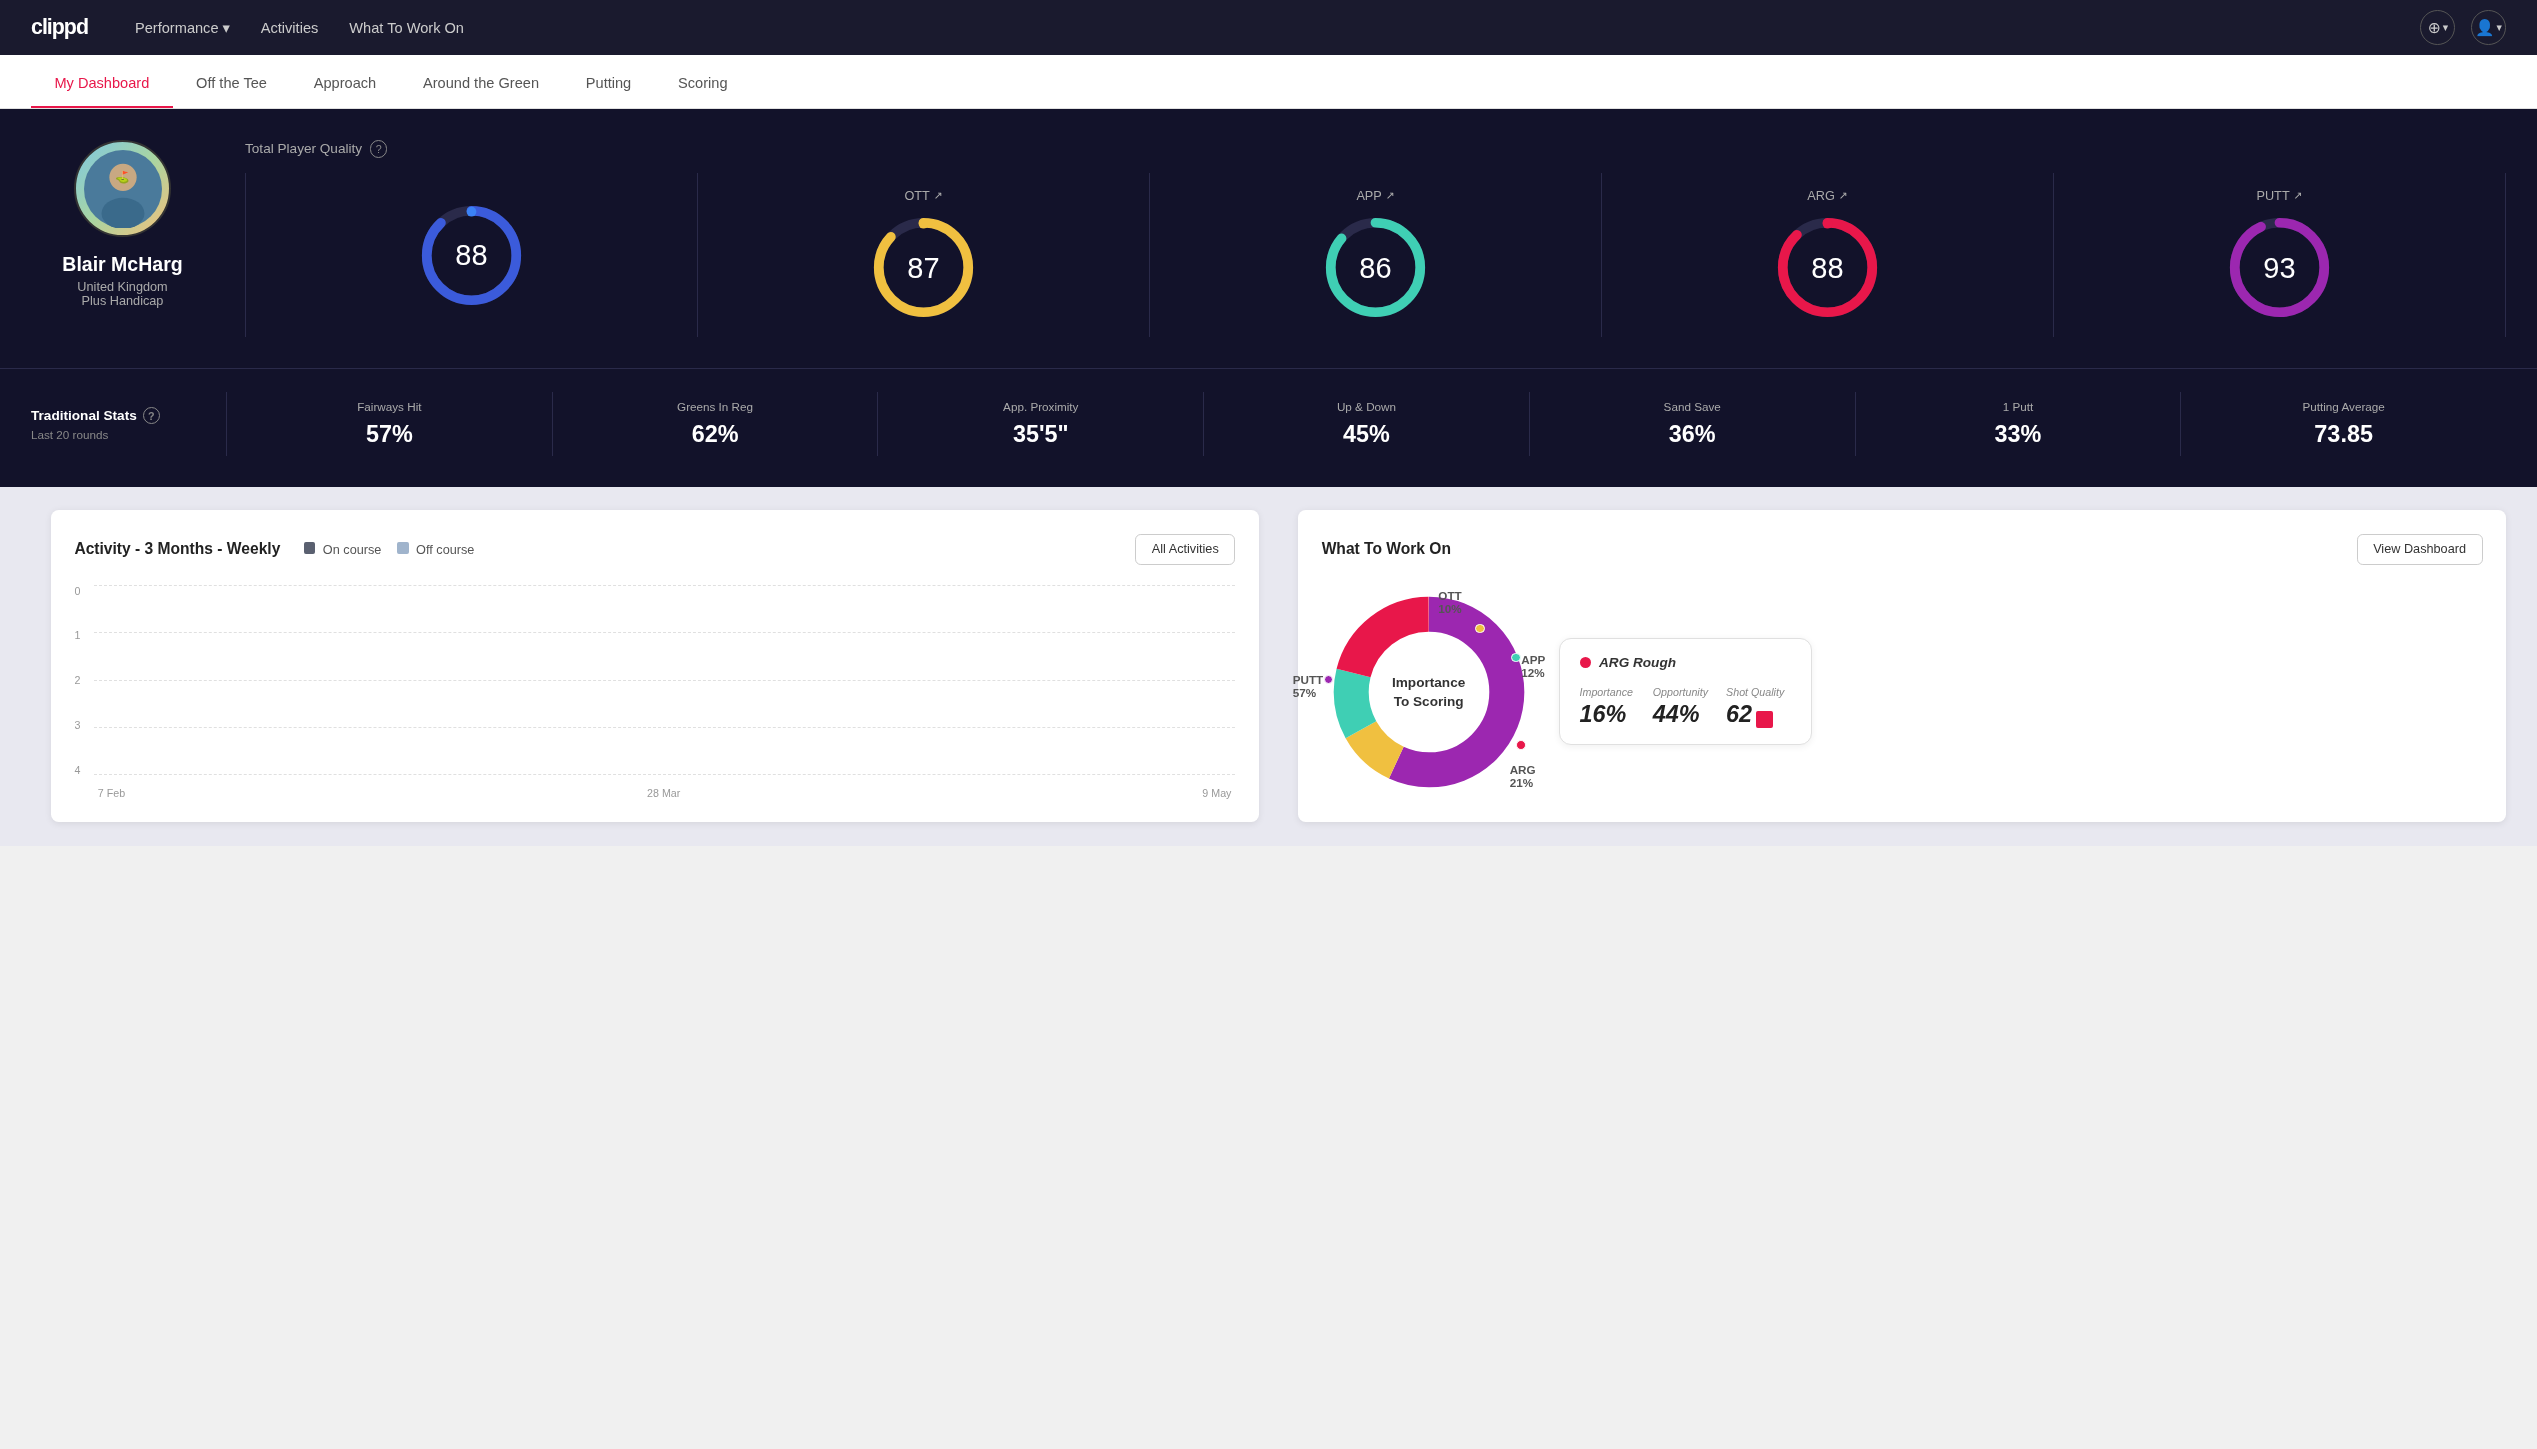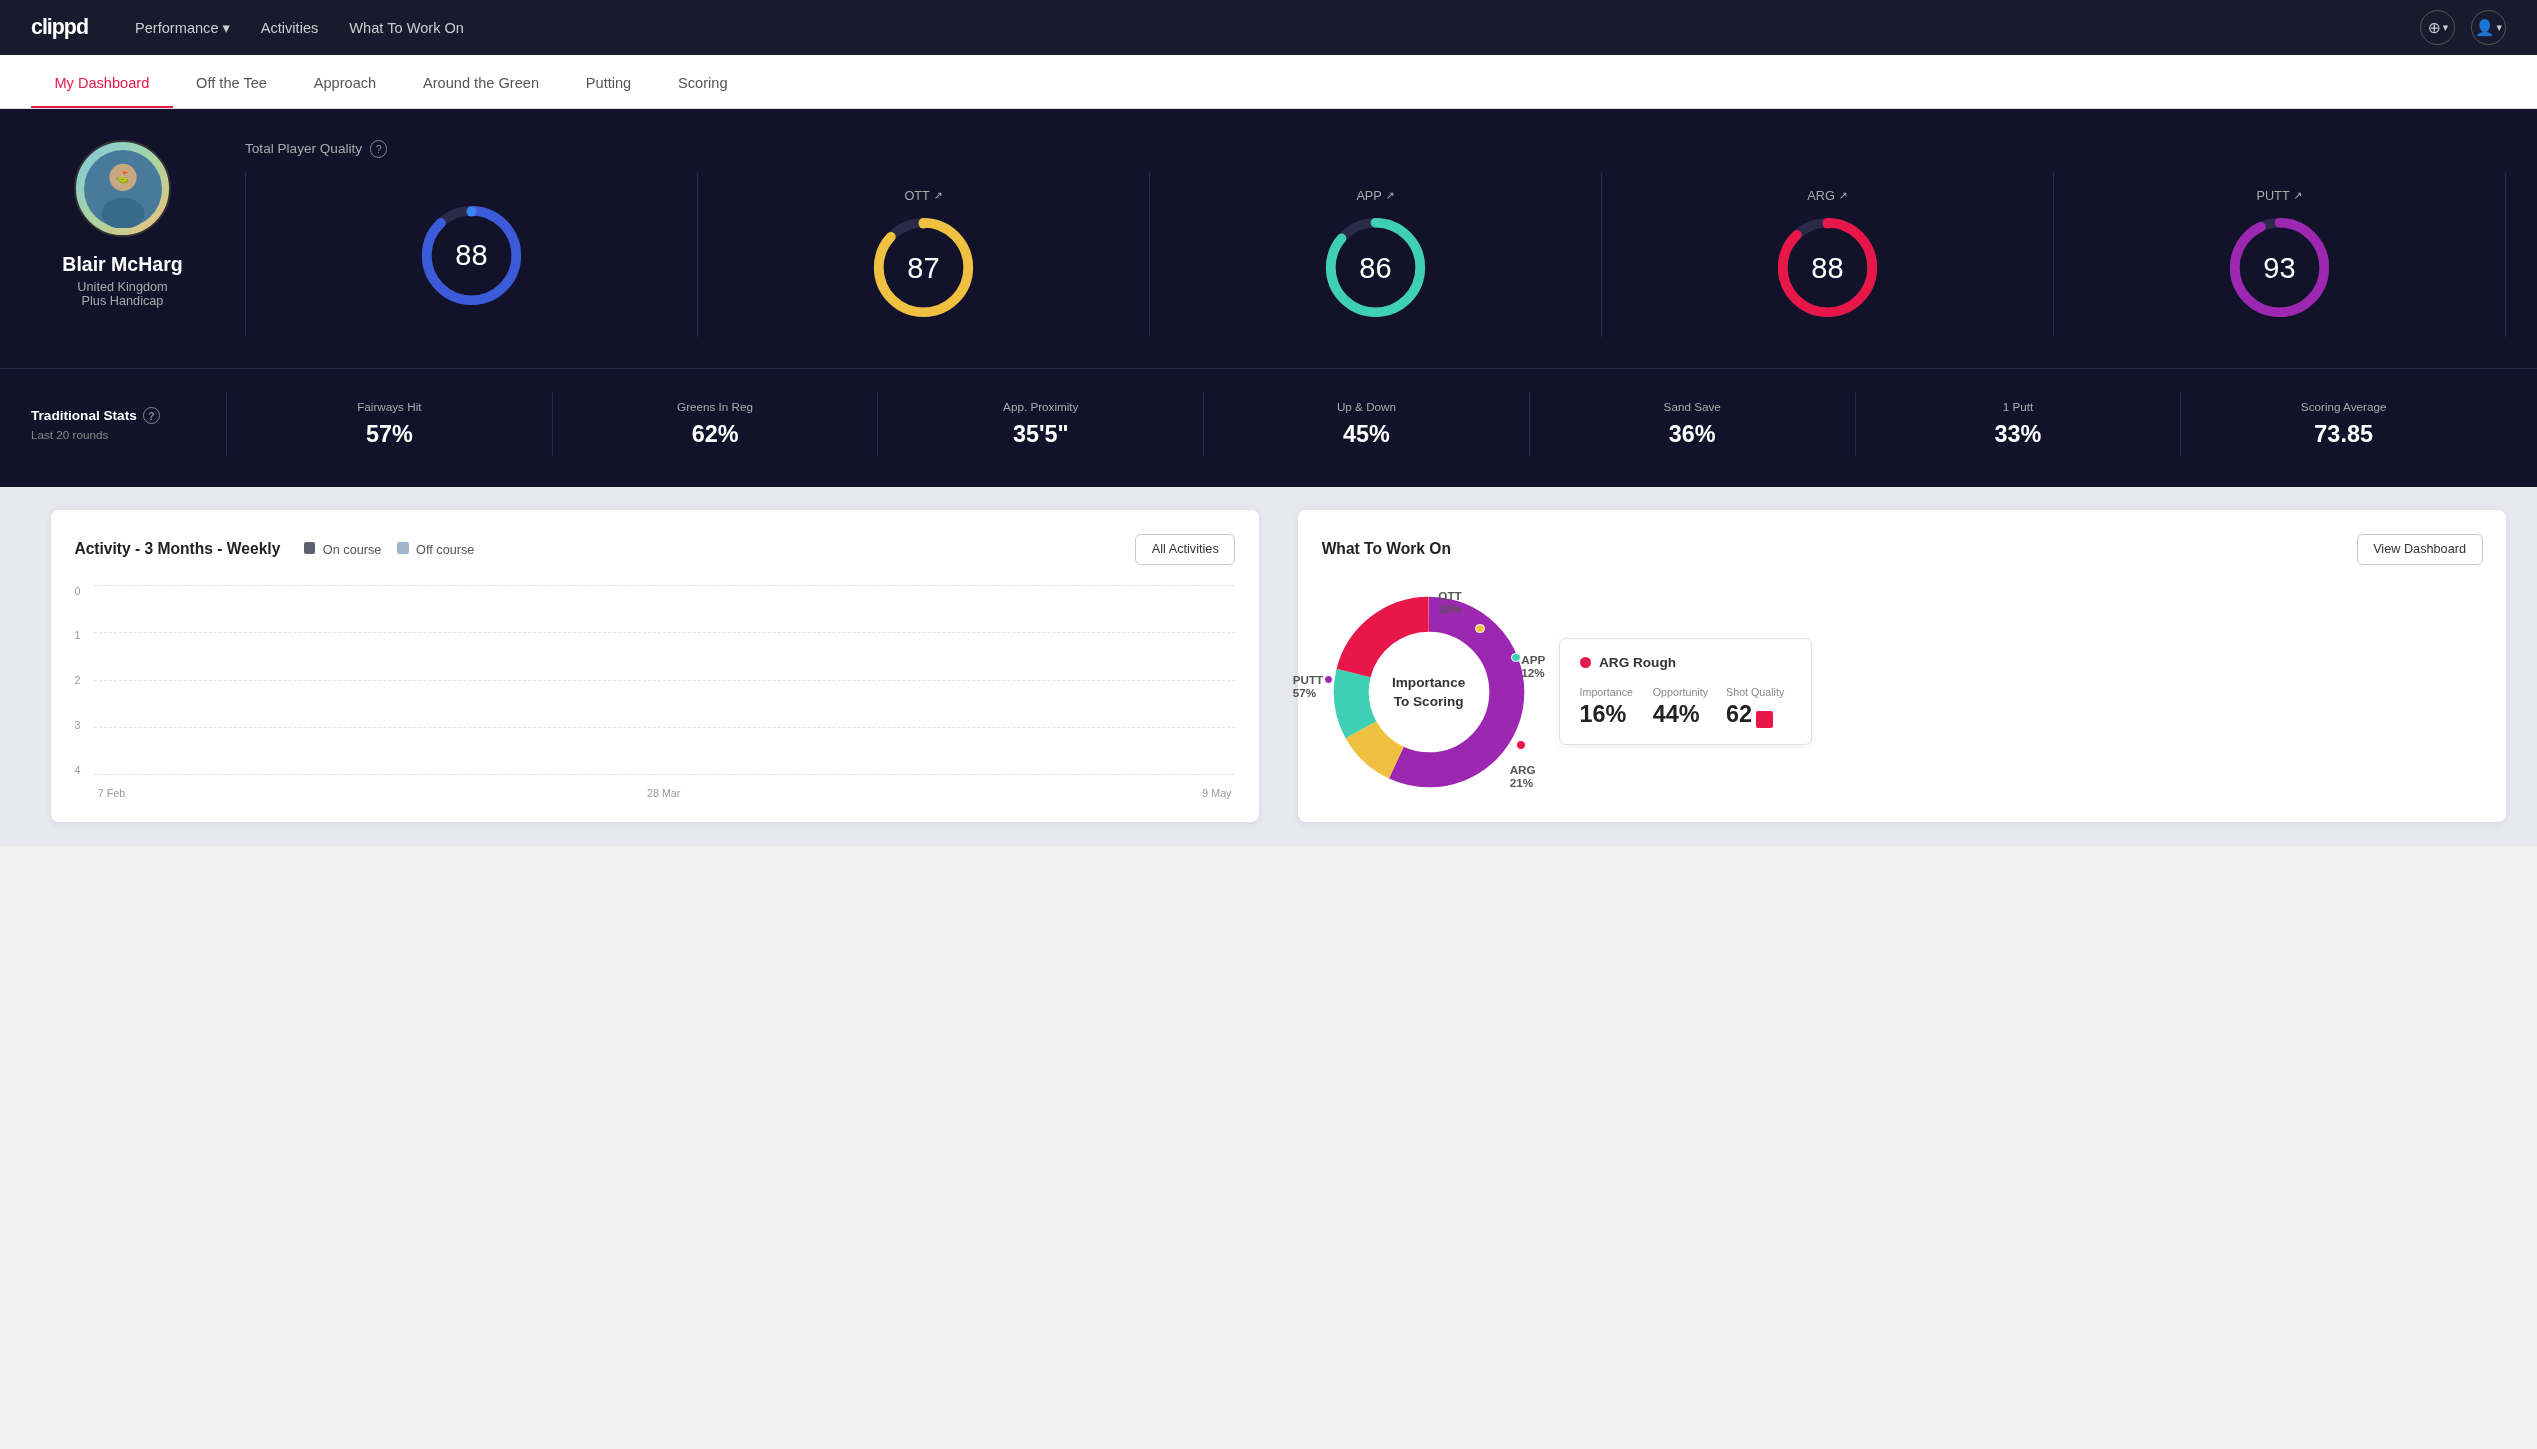--- a/index.html
+++ b/index.html
@@ -255,24 +255,25 @@
     .donut-section {
       display: flex;
       gap: 23.4px;
       align-items: center;
     }
 
     
     .info-card {
       background: #fff;
       border: 1.5px solid #e0e0e0;
-      border-radius: 7px;
+      border-radius: 12px;
       padding: 15.6px 19.5px;
       min-width: 253px;
       box-shadow: 0 1.9px 7.8px rgba(0,0,0,0.06);
+      font-style: italic;
     }
     .info-card-title {
       display: flex;
       align-items: center;
       gap: 7.8px;
       font-size: 13.6px;
       font-weight: 600;
       color: #333;
       margin-bottom: 15.6px;
     }
@@ -460,21 +461,21 @@
     </div>
     <div class="trad-stat">
       <div class="trad-stat-label">Sand Save</div>
       <div class="trad-stat-value"><span>36</span><span>%</span></div>
     </div>
     <div class="trad-stat">
       <div class="trad-stat-label">1 Putt</div>
       <div class="trad-stat-value"><span>33</span><span>%</span></div>
     </div>
     <div class="trad-stat">
-      <div class="trad-stat-label">Scoring Average</div>
+      <div class="trad-stat-label">Putting Average</div>
       <div class="trad-stat-value"><span>73.85</span></div>
     </div>
   </div>
 </div>
 
 <div class="bottom-panels">
 
   <div class="panel">
     <div class="panel-header">
       <div style="display:flex;align-items:center;gap:23.4px;">

